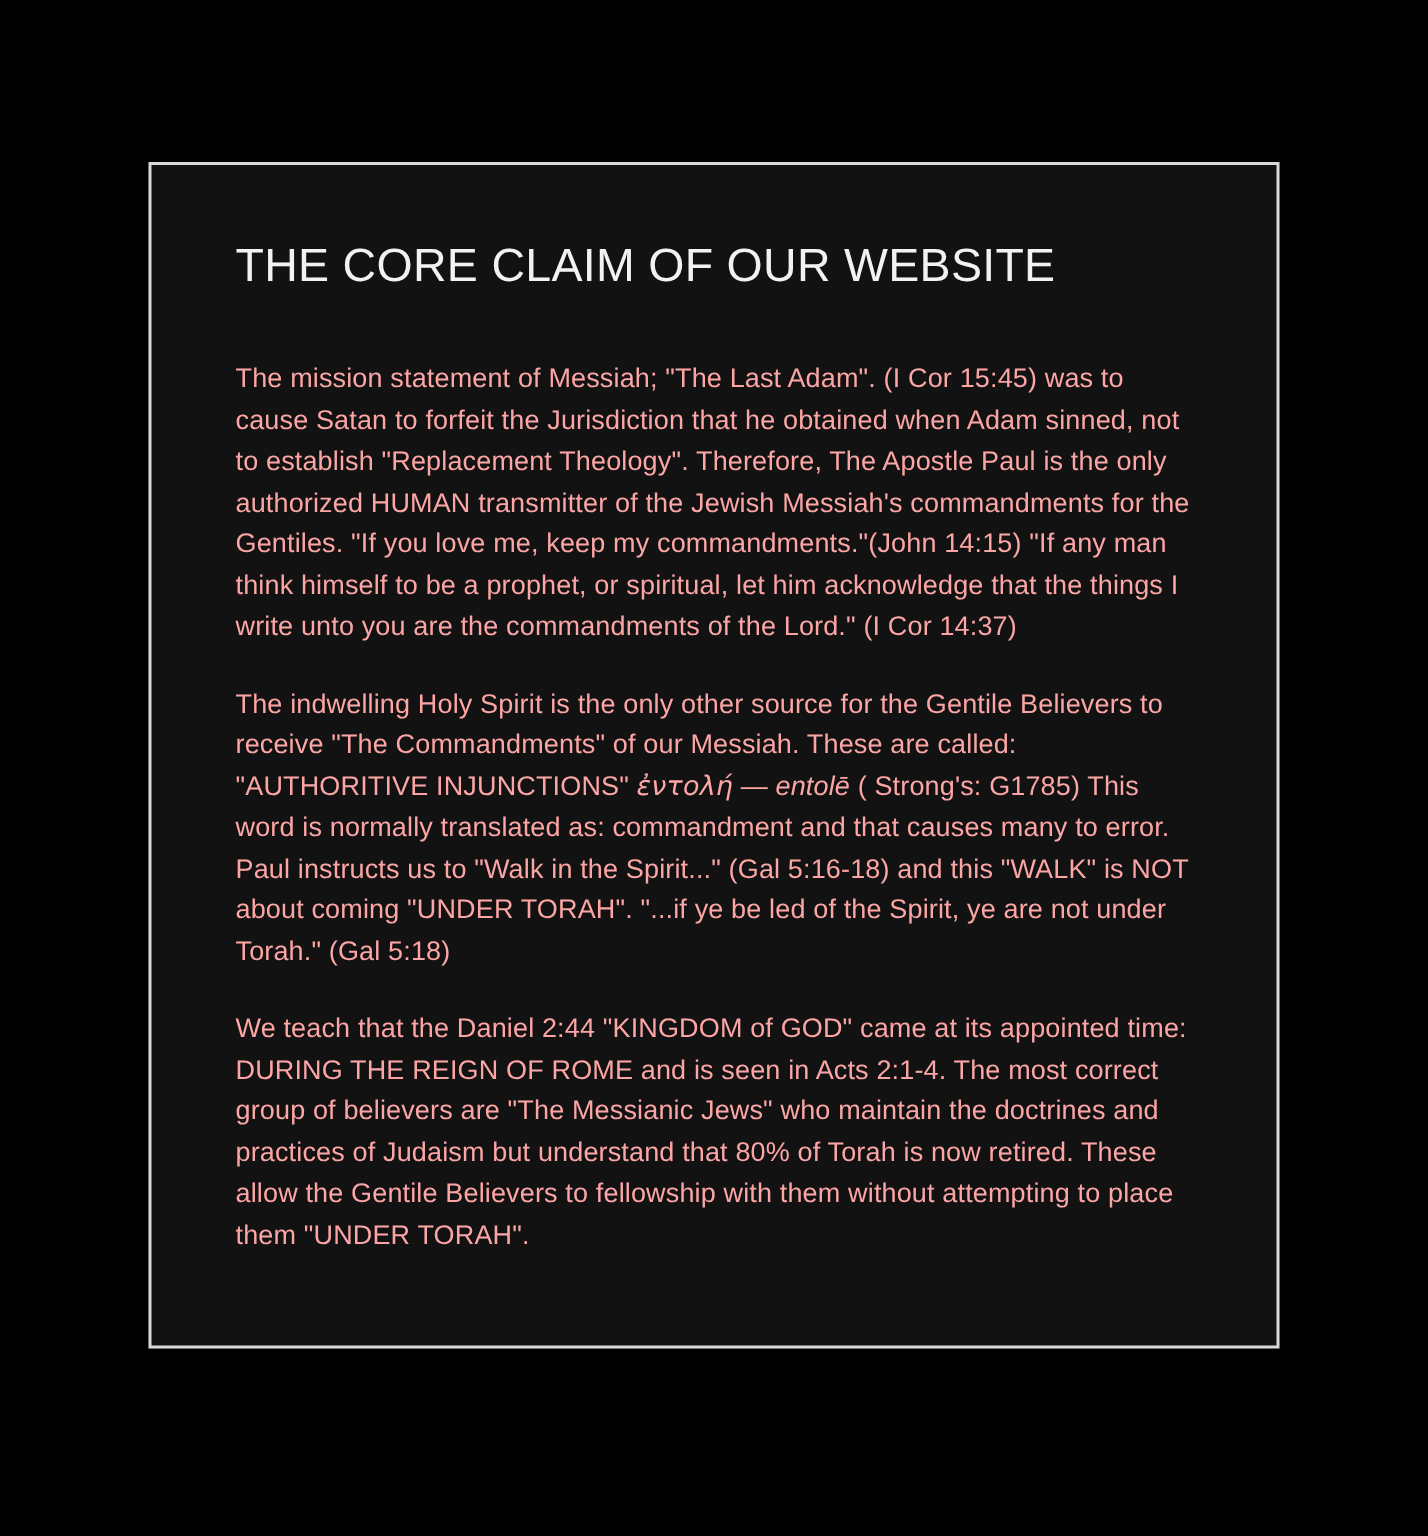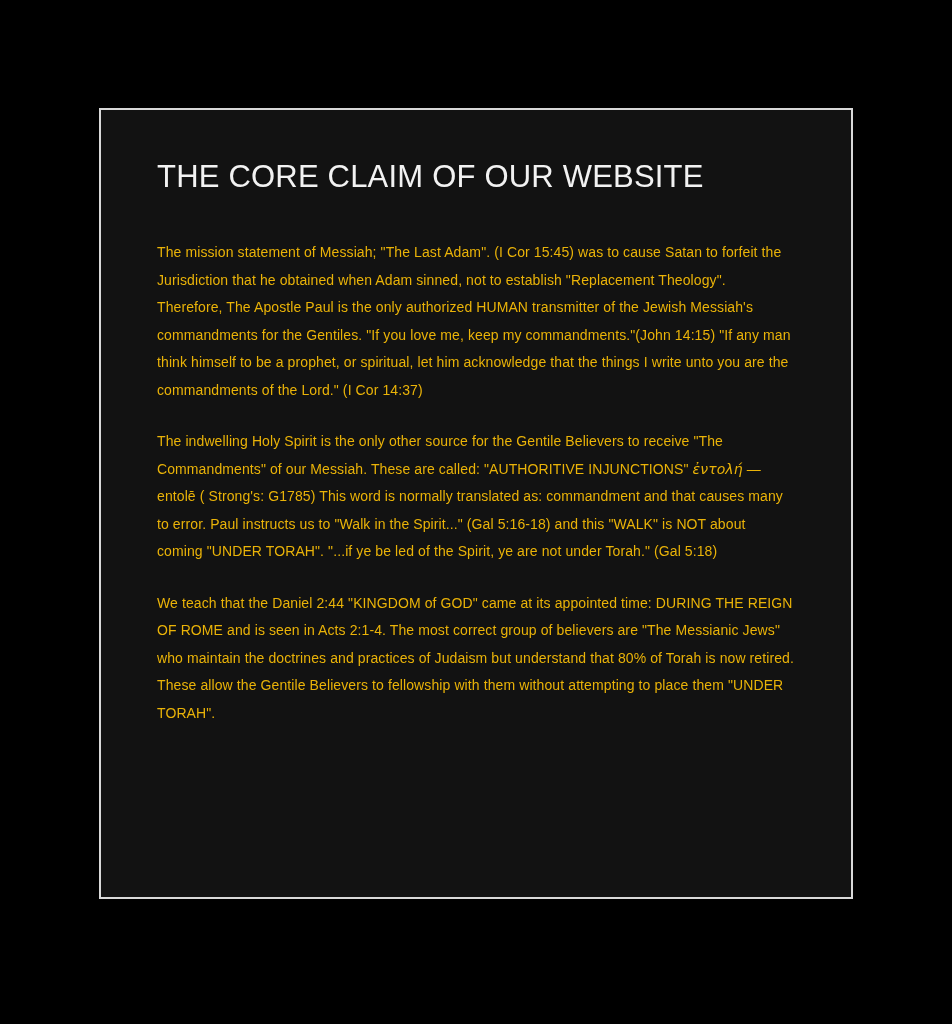--- a/index.html
+++ b/index.html
@@ -34,34 +34,35 @@
   }
   .card-title {
     font-size: 31px;
     font-weight: 400;
     letter-spacing: 0.2px;
     color: #f2f2f2;
     margin: 0 0 44px 0;
     line-height: 1.2;
   }
   .para {
-    font-size: 14px;
+    font-size: 18px;
     line-height: 27.5px;
-    color: #eab308;
+    color: #fca5a5;
     margin: 0 0 24px 0;
     letter-spacing: 0.1px;
   }
   .para:last-child {
     margin-bottom: 0;
   }
   .greek {
     font-family: "DejaVu Sans", sans-serif;
     font-style: italic;
   }
   .ital {
+    font-style: italic;
   }
 </style>
 </head>
 <body>
 
 <div class="page">
   <section class="card">
     <h1 class="card-title">THE CORE CLAIM OF OUR WEBSITE</h1>
 
     <p class="para">The mission statement of Messiah; "The Last Adam". (I Cor 15:45) was to cause Satan to forfeit the Jurisdiction that he obtained when Adam sinned, not to establish "Replacement Theology". Therefore, The Apostle Paul is the only authorized HUMAN transmitter of the Jewish Messiah's commandments for the Gentiles. "If you love me, keep my commandments."(John 14:15) "If any man think himself to be a prophet, or spiritual, let him acknowledge that the things I write unto you are the commandments of the Lord." (I Cor 14:37)</p>

